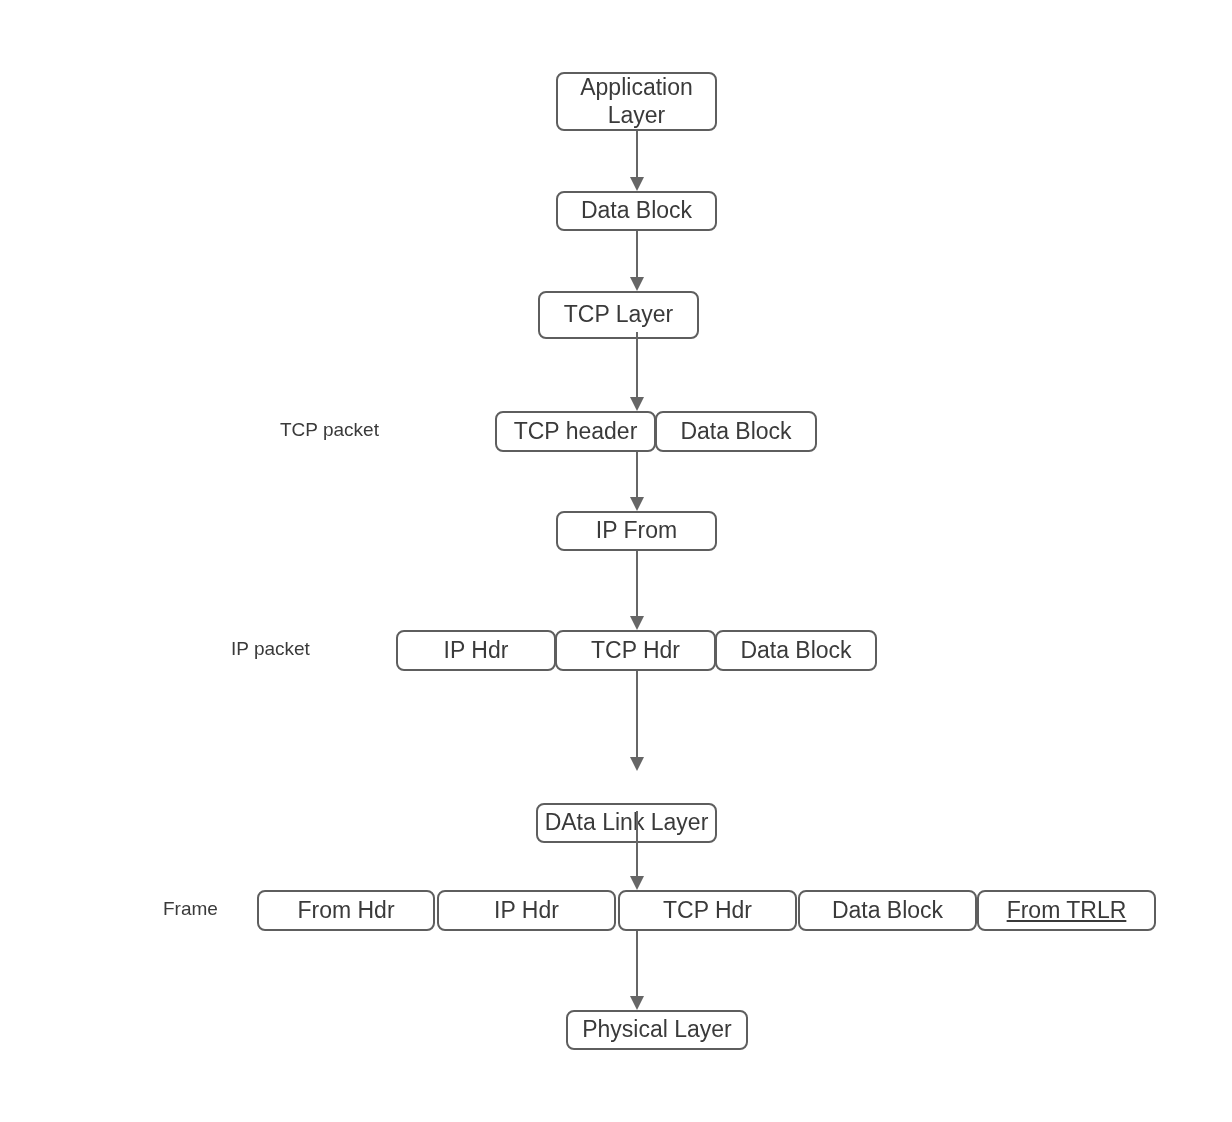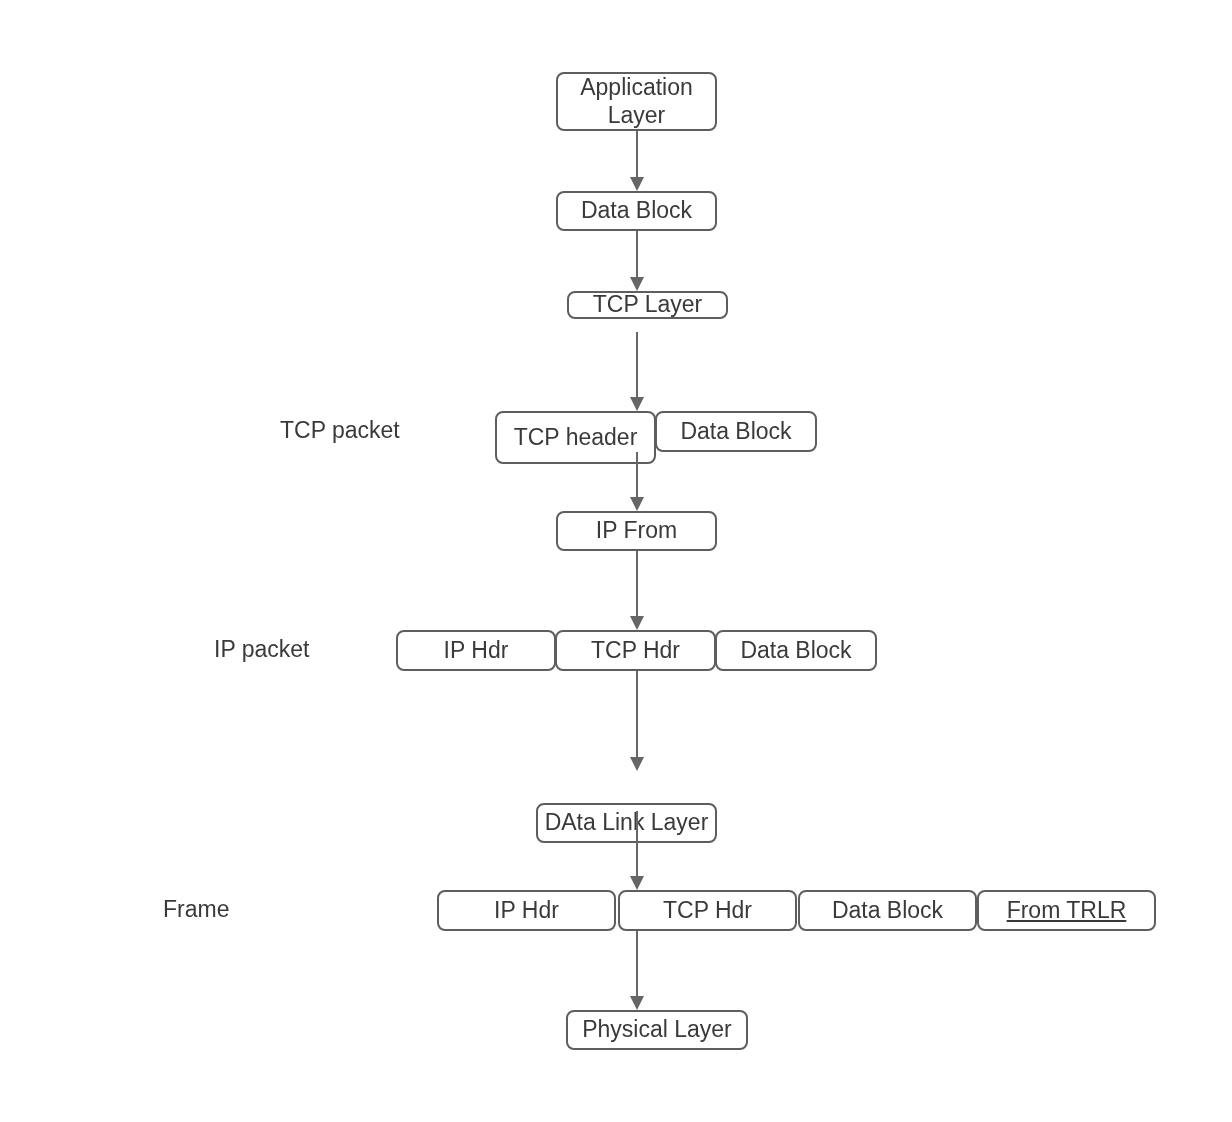--- a/index.html
+++ b/index.html
@@ -27,21 +27,21 @@
     display: flex;
     align-items: center;
     justify-content: center;
     text-align: center;
     white-space: normal;
     padding: 0 4px;
   }
   .rowlabel {
     position: absolute;
     color: var(--text, #3a3a3a);
-    font-size: 23px;
+    font-size: 19px;
     line-height: 26px;
     white-space: nowrap;
   }
   .arrow {
     position: absolute;
     width: 14px;
   }
   .arrow .line {
     position: absolute;
     left: 50%;
@@ -65,36 +65,37 @@
 </style>
 </head>
 <body>
 
 <div id="canvas">
 
   <div class="node" style="left:556px; top:72px;  width:161px; height:59px;">Application Layer</div>
 
   <div class="node" style="left:556px; top:191px; width:161px; height:40px;">Data Block</div>
 
-  <div class="node" style="left:567px; top:291px; width:161px; height:28px;">TCP Layer</div>
+  <div class="node" style="left:538px; top:291px; width:161px; height:48px;">TCP Layer</div>
 
   <div class="rowlabel" style="left:280px; top:417px;">TCP packet</div>
-  <div class="node" style="left:495px; top:411px; width:161px; height:53px;">TCP header</div>
+  <div class="node" style="left:495px; top:411px; width:161px; height:41px;">TCP header</div>
   <div class="node" style="left:655px; top:411px; width:162px; height:41px;">Data Block</div>
 
   <div class="node" style="left:556px; top:511px; width:161px; height:40px;">IP From</div>
 
-  <div class="rowlabel" style="left:214px; top:636px;">IP packet</div>
+  <div class="rowlabel" style="left:231px; top:636px;">IP packet</div>
   <div class="node" style="left:396px; top:630px; width:160px; height:41px;">IP Hdr</div>
   <div class="node" style="left:555px; top:630px; width:161px; height:41px;">TCP Hdr</div>
   <div class="node" style="left:715px; top:630px; width:162px; height:41px;">Data Block</div>
 
   <div class="node" style="left:536px; top:771px; width:181px; height:40px;margin-top:32px;">DAta Link Layer</div>
 
   <div class="rowlabel" style="left:163px; top:896px;">Frame</div>
+  <div class="node" style="left:257px; top:890px; width:178px; height:41px;">From Hdr</div>
   <div class="node" style="left:437px; top:890px; width:179px; height:41px;">IP Hdr</div>
   <div class="node" style="left:618px; top:890px; width:179px; height:41px;">TCP Hdr</div>
   <div class="node" style="left:798px; top:890px; width:179px; height:41px;">Data Block</div>
   <div class="node" style="left:977px; top:890px; width:179px; height:41px;text-decoration:underline;">From TRLR</div>
 
   <div class="node" style="left:566px; top:1010px; width:182px; height:40px;text-align:center;">Physical Layer</div>
 
   <div class="arrow" style="left:630px; top:131px; height:60px;">
     <span class="line"></span>
     <span class="head"></span>

